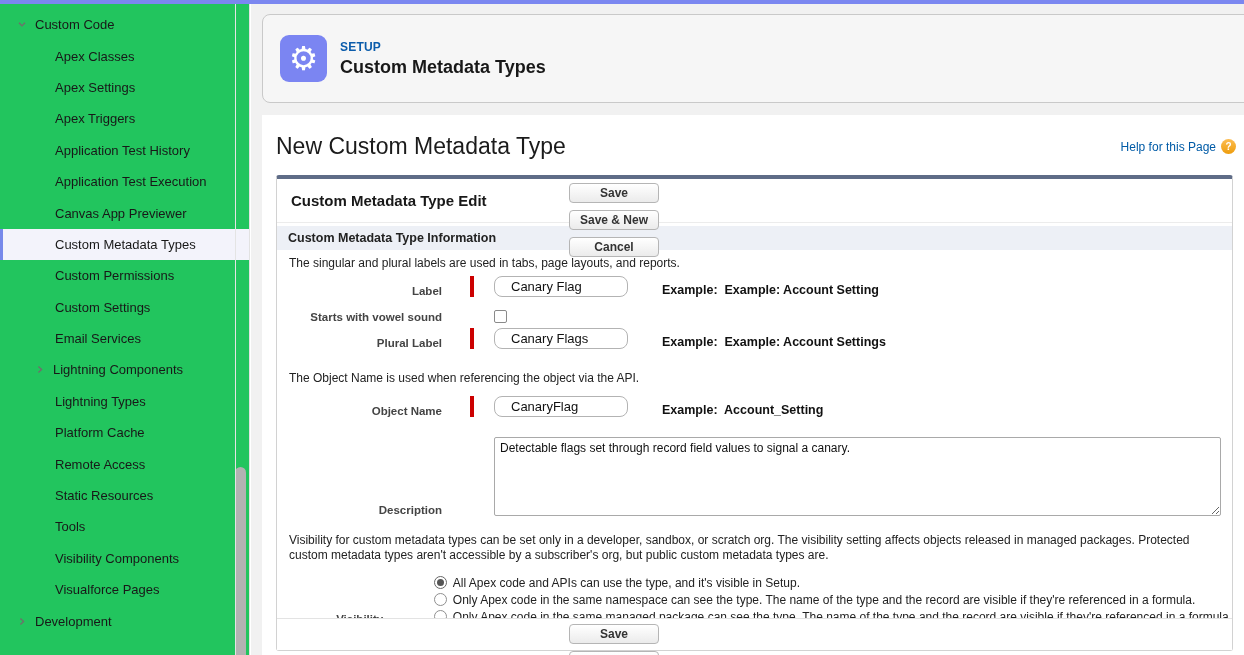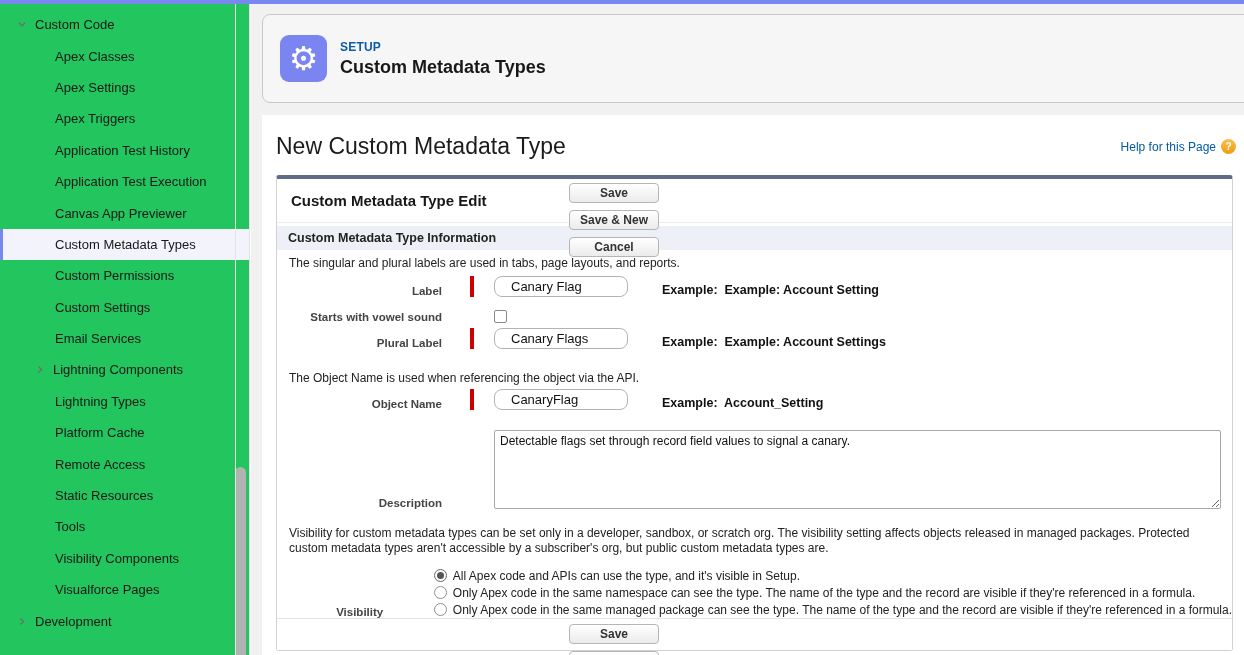--- a/index.html
+++ b/index.html
@@ -215,21 +215,21 @@
 
       <div class="frow">
         <div class="flabel">Plural Label</div>
         <div class="req"></div>
         <input class="tinput" type="text" value="Canary Flags" style="">
         <div class="example">Example:  Example: Account Settings</div>
       </div>
 
       <div class="note mt-gap">The Object Name is used when referencing the object via the API.</div>
 
-      <div class="frow" style="margin-top:3px;">
+      <div class="frow" style="margin-top:10px;">
         <div class="flabel">Object Name</div>
         <div class="req"></div>
         <input class="tinput" type="text" value="CanaryFlag" style="">
         <div class="example">Example:  Account_Setting</div>
       </div>
 
       <div class="frow" style="margin-top:20px;">
         <div class="flabel" style="padding-top:2px;">Description</div>
         <div class="req blank"></div>
         <textarea class="tarea" style="">Detectable flags set through record field values to signal a canary.</textarea>

